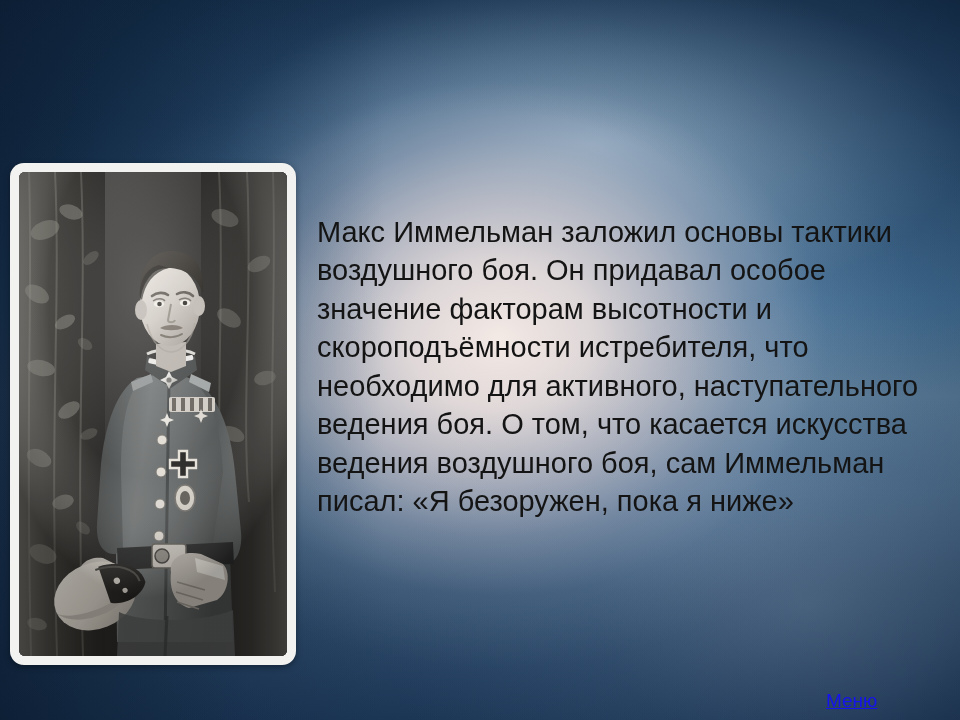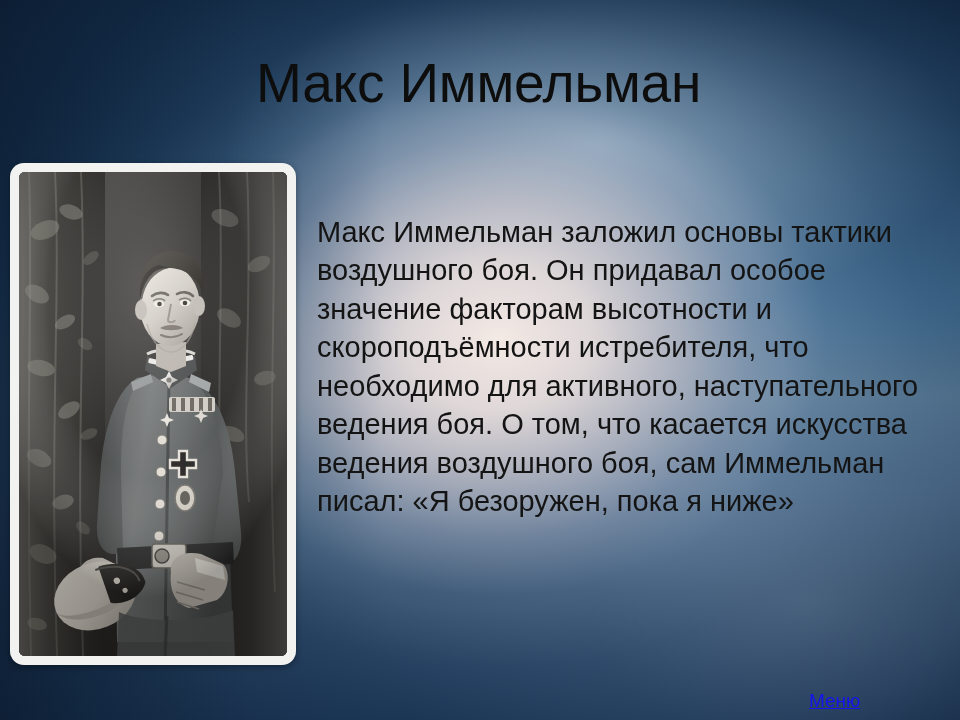--- a/index.html
+++ b/index.html
@@ -142,42 +142,41 @@
   }
   #photo-inner svg {
     display: block;
     width: 100%;
     height: 100%;
   }
 
   
   #menu-link {
     position: absolute;
-    left: 809px;
+    left: 826px;
     top: 690px;
     font-size: 19px;
     line-height: 22px;
     color: #1414ee;
     text-decoration: underline;
     cursor: pointer;
   }
 </style>
 </head>
 <body>
 
 <div id="slide">
 
   <div class="bg-layer bg-base"></div>
   <div class="bg-layer bg-cool-top"></div>
   <div class="bg-layer bg-warm"></div>
   <div class="bg-layer bg-lowerright"></div>
   <div class="bg-layer bg-leftdark"></div>
   <div class="bg-layer bg-vignette"></div>
 
-  <div id="title">Макс Иммельман</div>
 
   <div id="photo-frame">
     <div id="photo-inner">
       <svg viewBox="0 0 268 484" preserveAspectRatio="xMidYMid slice">
         <defs>
           <linearGradient id="bgCurtain" x1="0" y1="0" x2="1" y2="1">
             <stop offset="0%" stop-color="#4a4a48"></stop>
             <stop offset="28%" stop-color="#2f2f2e"></stop>
             <stop offset="55%" stop-color="#1e1e1d"></stop>
             <stop offset="100%" stop-color="#141414"></stop>

